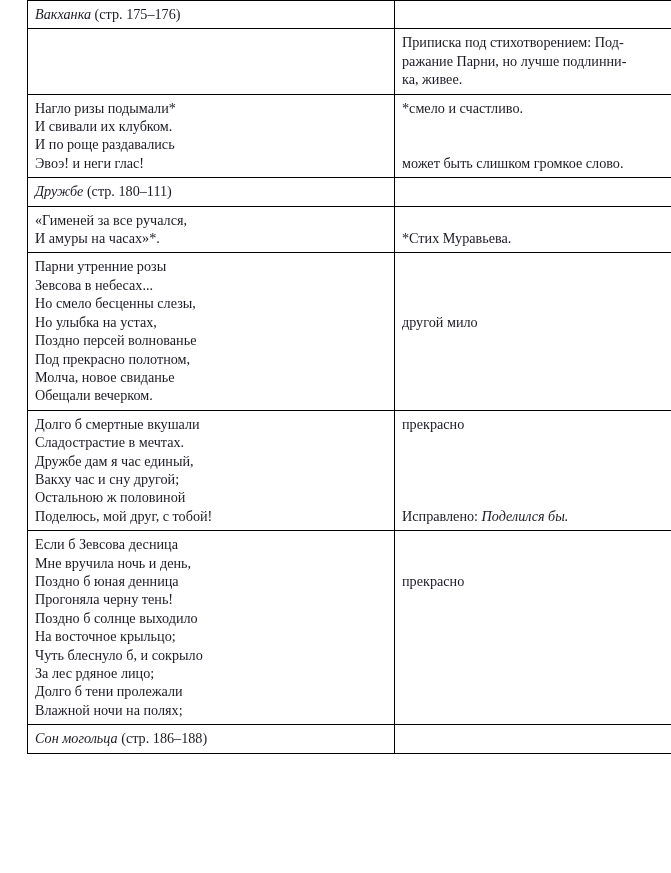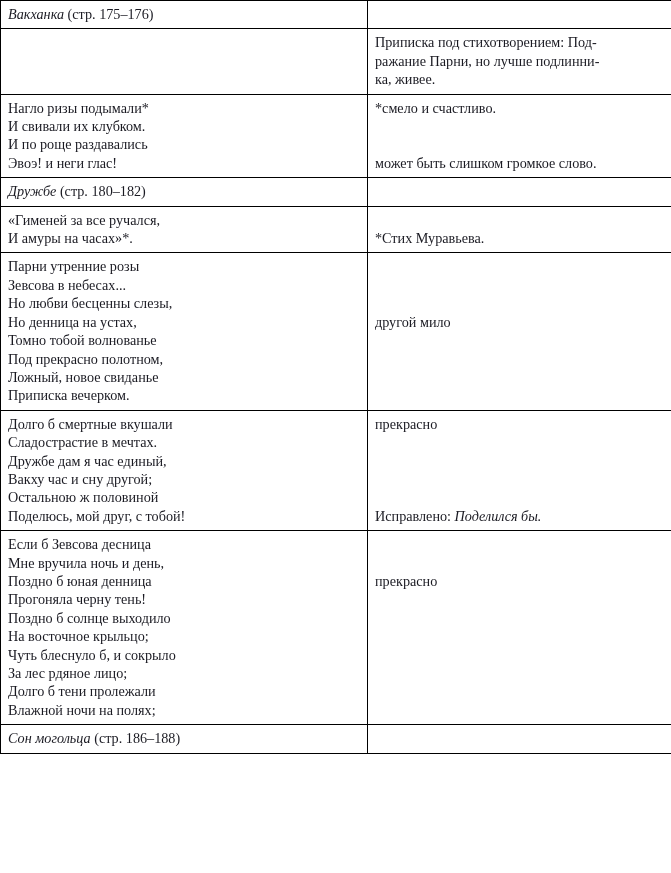--- a/index.html
+++ b/index.html
@@ -13,20 +13,21 @@
     height: 873px;
     font-family: "Liberation Serif", "DejaVu Serif", serif;
     color: #1a1a22;
     overflow: hidden;
   }
   .page {
     width: 671px;
     height: 701px;
     box-sizing: border-box;
     position: relative;
+    padding-left: 27px;
   }
   table.commentary-table {
     width: 671px;
     border-collapse: collapse;
     table-layout: fixed;
     border: 1px solid #000;
   }
   table.commentary-table col.col-text { width: 367px; }
   table.commentary-table col.col-note { width: 304px; }
 
@@ -95,21 +96,21 @@
               <div class="ln"><span>*смело и счастливо.</span></div>
               <div class="ln blank">&nbsp;</div>
               <div class="ln blank">&nbsp;</div>
               <div class="ln"><span>может быть слишком громкое слово.</span></div>
             </div>
           </td>
         </tr>
         <tr class="table-row">
           <td class="text-cell">
             <div class="cell-lines">
-              <div class="ln"><span class="it">Дружбе</span><span> (стр. 180–182)</span></div>
+              <div class="ln"><span class="it">Дружбе</span><span> (стр. 180–111)</span></div>
             </div>
           </td>
           <td class="note-cell">
             <div class="cell-lines">
               <div class="ln blank">&nbsp;</div>
             </div>
           </td>
         </tr>
         <tr class="table-row">
           <td class="text-cell">
@@ -123,26 +124,26 @@
               <div class="ln blank">&nbsp;</div>
               <div class="ln"><span>*Стих Муравьева.</span></div>
             </div>
           </td>
         </tr>
         <tr class="table-row">
           <td class="text-cell">
             <div class="cell-lines">
               <div class="ln"><span>Парни утренние розы</span></div>
               <div class="ln"><span>Зевсова в небесах...</span></div>
-              <div class="ln"><span>Но любви бесценны слезы,</span></div>
-              <div class="ln"><span>Но денница на устах,</span></div>
-              <div class="ln"><span>Томно тобой волнованье</span></div>
+              <div class="ln"><span>Но смело бесценны слезы,</span></div>
+              <div class="ln"><span>Но улыбка на устах,</span></div>
+              <div class="ln"><span>Поздно персей волнованье</span></div>
               <div class="ln"><span>Под прекрасно полотном,</span></div>
-              <div class="ln"><span>Ложный, новое свиданье</span></div>
-              <div class="ln"><span>Приписка вечерком.</span></div>
+              <div class="ln"><span>Молча, новое свиданье</span></div>
+              <div class="ln"><span>Обещали вечерком.</span></div>
             </div>
           </td>
           <td class="note-cell">
             <div class="cell-lines">
               <div class="ln blank">&nbsp;</div>
               <div class="ln blank">&nbsp;</div>
               <div class="ln blank">&nbsp;</div>
               <div class="ln"><span>другой мило</span></div>
             </div>
           </td>

